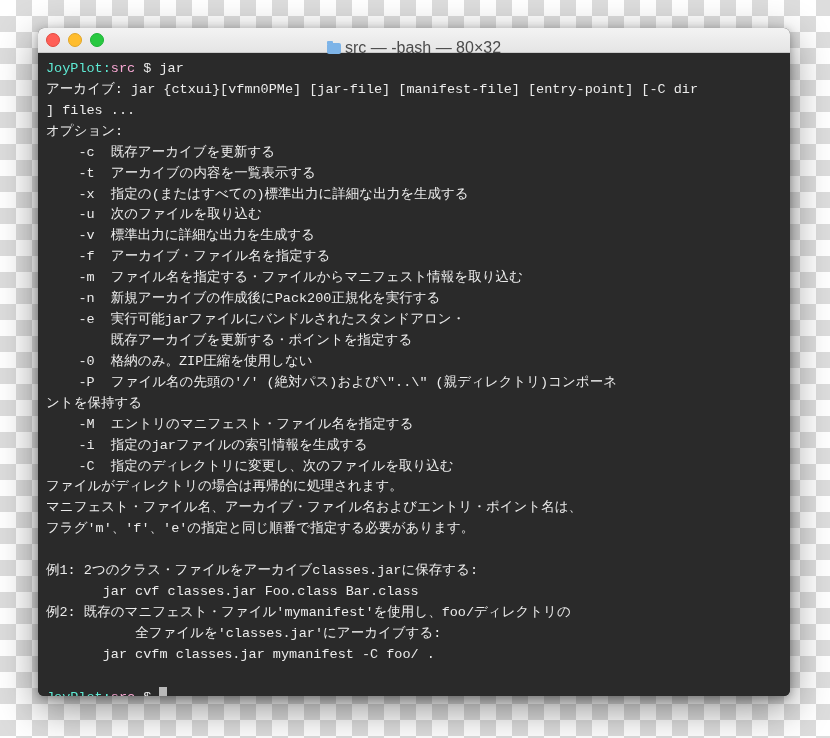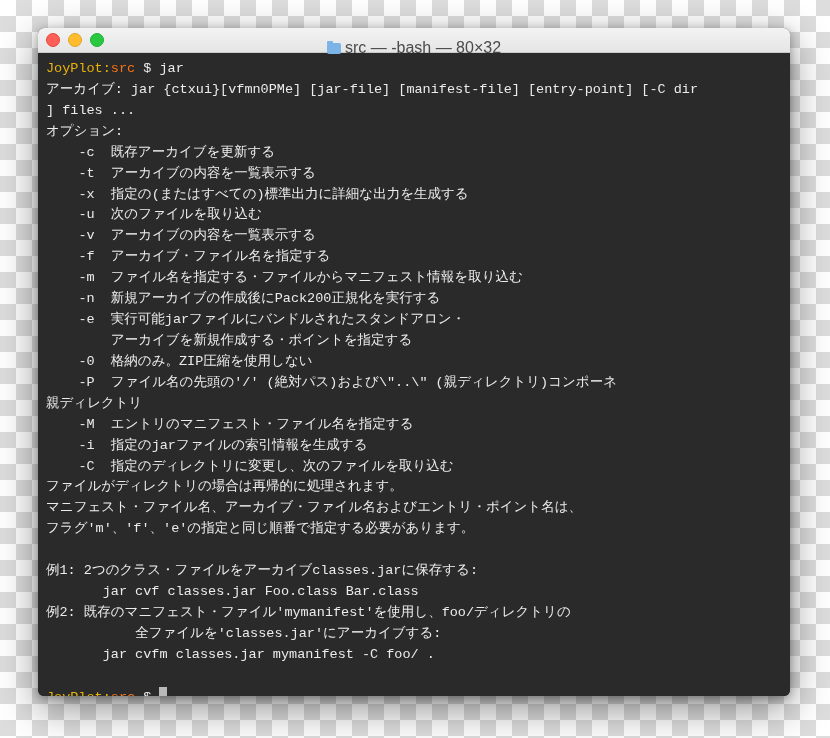--- a/index.html
+++ b/index.html
@@ -87,22 +87,22 @@
     color: #ececec;
     font-size: 13.5px;
     line-height: 1.55;
     padding: 6px 8px 8px 8px;
     height: calc(100% - 24px);
     box-sizing: border-box;
     white-space: pre-wrap;
     word-break: break-all;
     font-family: "Menlo", "Consolas", "Courier New", monospace;
   }
-  .host { color: #eab308; font-family: Liberation Mono, monospace; }
-  .dir { color: #f97316; }
+  .host { color: #5eead4; font-family: Liberation Mono, monospace; }
+  .dir { color: #f9a8d4; }
   .dollar { color: #ececec; }
   .cursor {
     display: inline-block;
     width: 8px;
     height: 16px;
     background: #b9b9b9;
     vertical-align: -2px;
   }
 </style>
 </head>
@@ -121,29 +121,29 @@
     </div>
   </div>
   <div class="term"><span class="host">JoyPlot:</span><span class="dir">src</span><span class="dollar"> $ </span><span>jar</span>
 <span>アーカイブ: jar {ctxui}[vfmn0PMe] [jar-file] [manifest-file] [entry-point] [-C dir</span>
 <span>] files ...</span>
 <span>オプション:</span>
 <span>    -c  既存アーカイブを更新する</span>
 <span>    -t  アーカイブの内容を一覧表示する</span>
 <span>    -x  指定の(またはすべての)標準出力に詳細な出力を生成する</span>
 <span>    -u  次のファイルを取り込む</span>
-<span>    -v  アーカイブの内容を一覧表示する</span>
+<span>    -v  標準出力に詳細な出力を生成する</span>
 <span>    -f  アーカイブ・ファイル名を指定する</span>
 <span>    -m  ファイル名を指定する・ファイルからマニフェスト情報を取り込む</span>
 <span>    -n  新規アーカイブの作成後にPack200正規化を実行する</span>
 <span>    -e  実行可能jarファイルにバンドルされたスタンドアロン・</span>
-<span>        アーカイブを新規作成する・ポイントを指定する</span>
+<span>        既存アーカイブを更新する・ポイントを指定する</span>
 <span>    -0  格納のみ。ZIP圧縮を使用しない</span>
 <span>    -P  ファイル名の先頭の'/' (絶対パス)および\"..\" (親ディレクトリ)コンポーネ</span>
-<span>親ディレクトリ</span>
+<span>ントを保持する</span>
 <span>    -M  エントリのマニフェスト・ファイル名を指定する</span>
 <span>    -i  指定のjarファイルの索引情報を生成する</span>
 <span>    -C  指定のディレクトリに変更し、次のファイルを取り込む</span>
 <span>ファイルがディレクトリの場合は再帰的に処理されます。</span>
 <span>マニフェスト・ファイル名、アーカイブ・ファイル名およびエントリ・ポイント名は、</span>
 <span>フラグ'm'、'f'、'e'の指定と同じ順番で指定する必要があります。</span>
 <span></span>
 <span>例1: 2つのクラス・ファイルをアーカイブclasses.jarに保存する:</span>
 <span>       jar cvf classes.jar Foo.class Bar.class</span>
 <span>例2: 既存のマニフェスト・ファイル'mymanifest'を使用し、foo/ディレクトリの</span>

